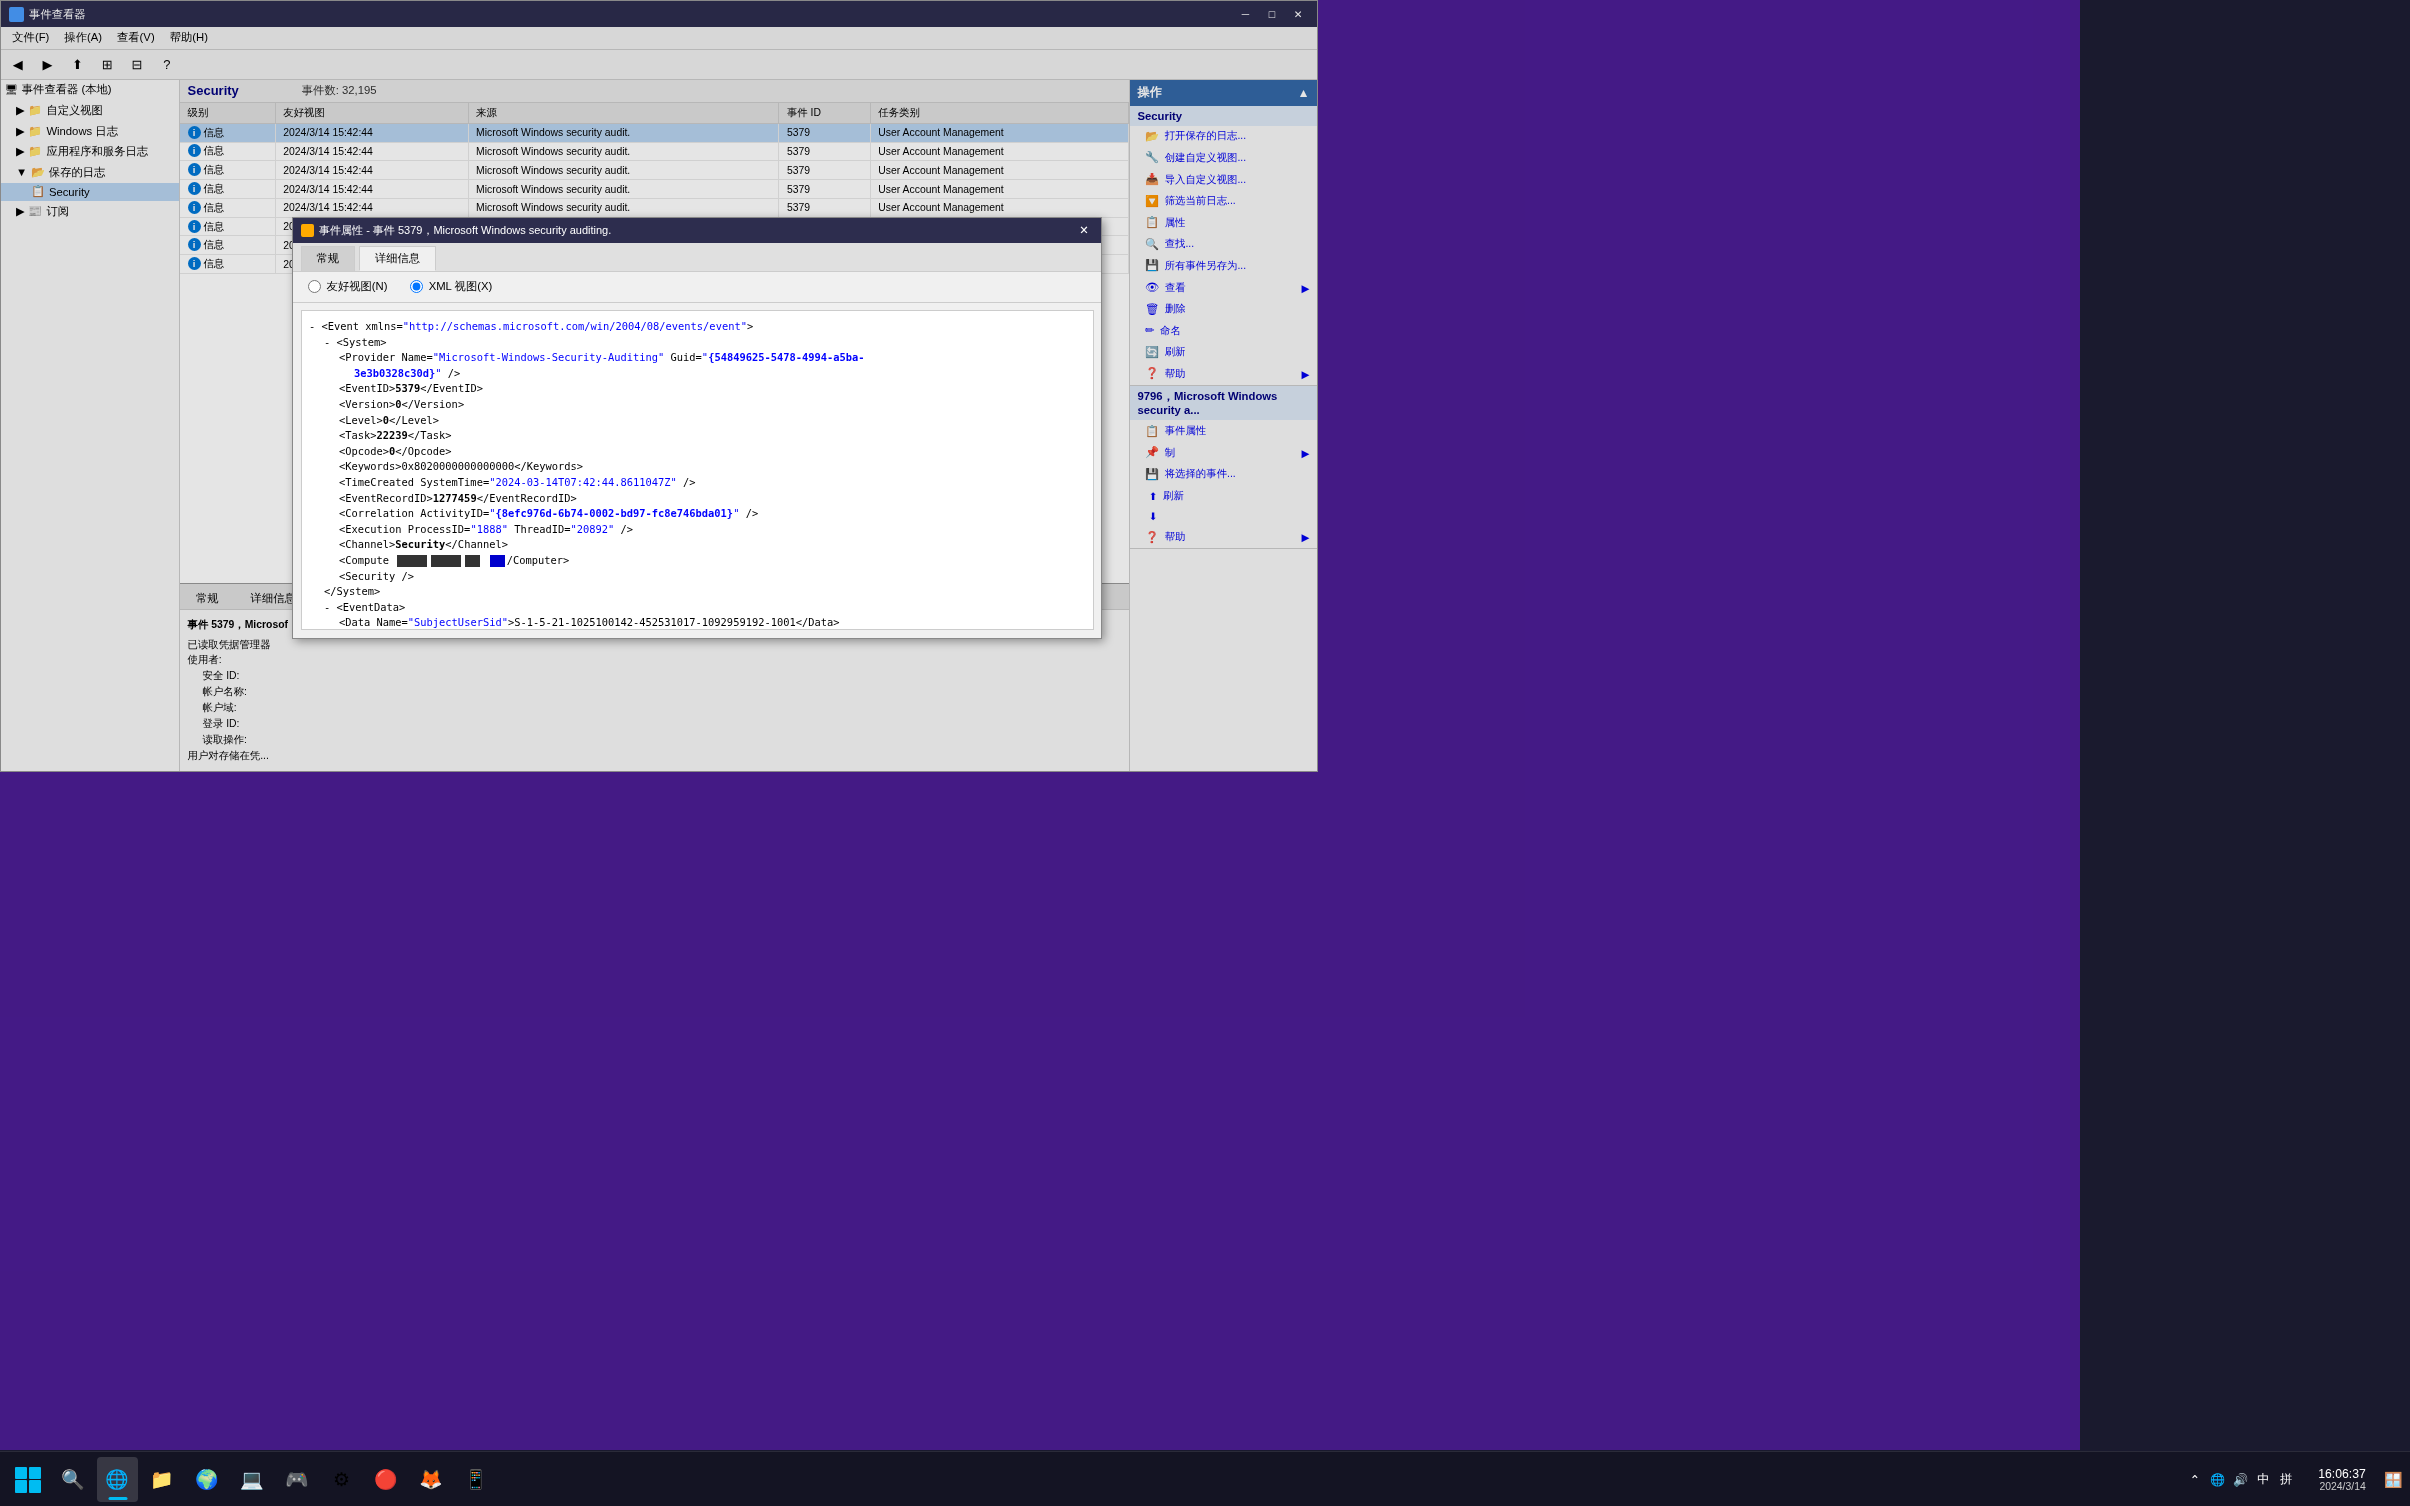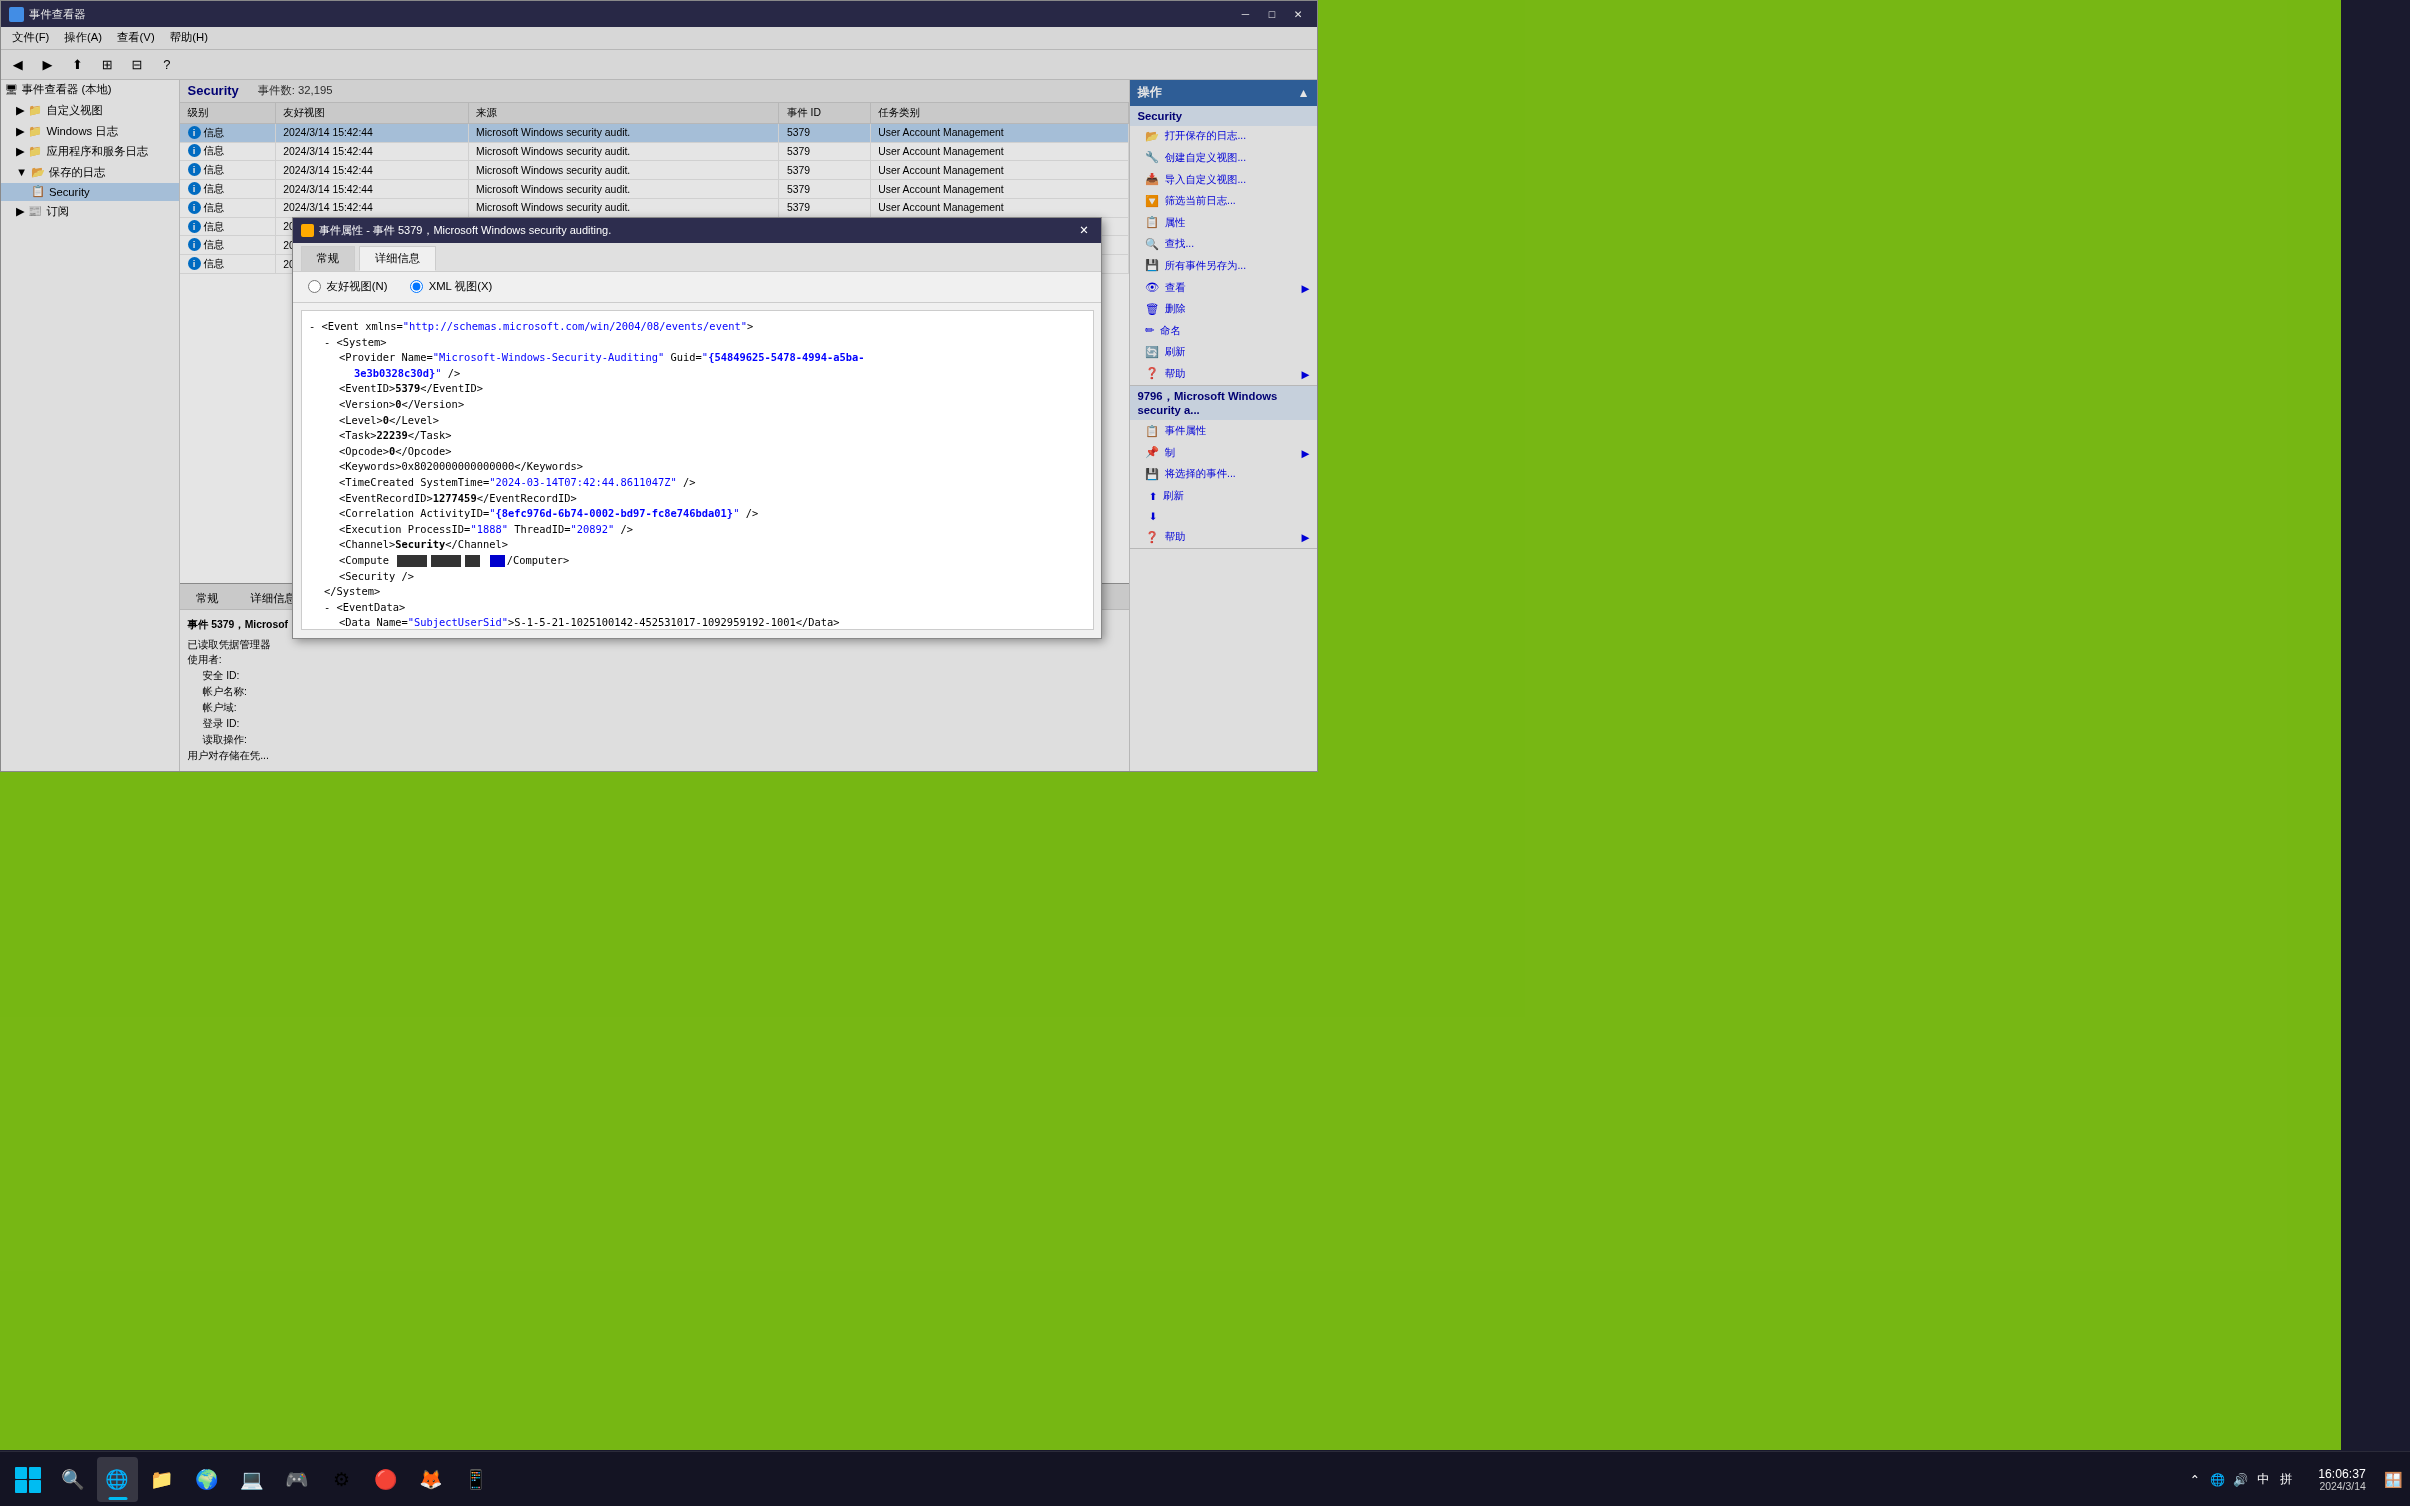--- a/index.html
+++ b/index.html
@@ -8,23 +8,23 @@
       font-size: 11.3px;
       background: #1a1a2e;
       width: 2411px;
       height: 1507px;
       overflow: hidden;
       position: relative;
     }
 
     
     .desktop {
-      width: 2341px;
+      width: 2080px;
       height: 1450px;
-      background: #84cc16;
+      background: #4c1d95;
       position: relative;
     }
 
     
     .main-window {
       position: absolute;
       top: 0;
       left: 0;
       width: 1318px;
       height: 772px;
@@ -166,20 +166,21 @@
 
     .center-header-title {
       font-size: 13px;
       font-weight: bold;
       color: #000080;
     }
 
     .event-count {
       font-size: 11.3px;
       color: #333;
+      margin-left: 44px;
     }
 
     
     .event-table {
       flex: 1;
       overflow-y: auto;
       background: white;
     }
 
     .event-table table {

